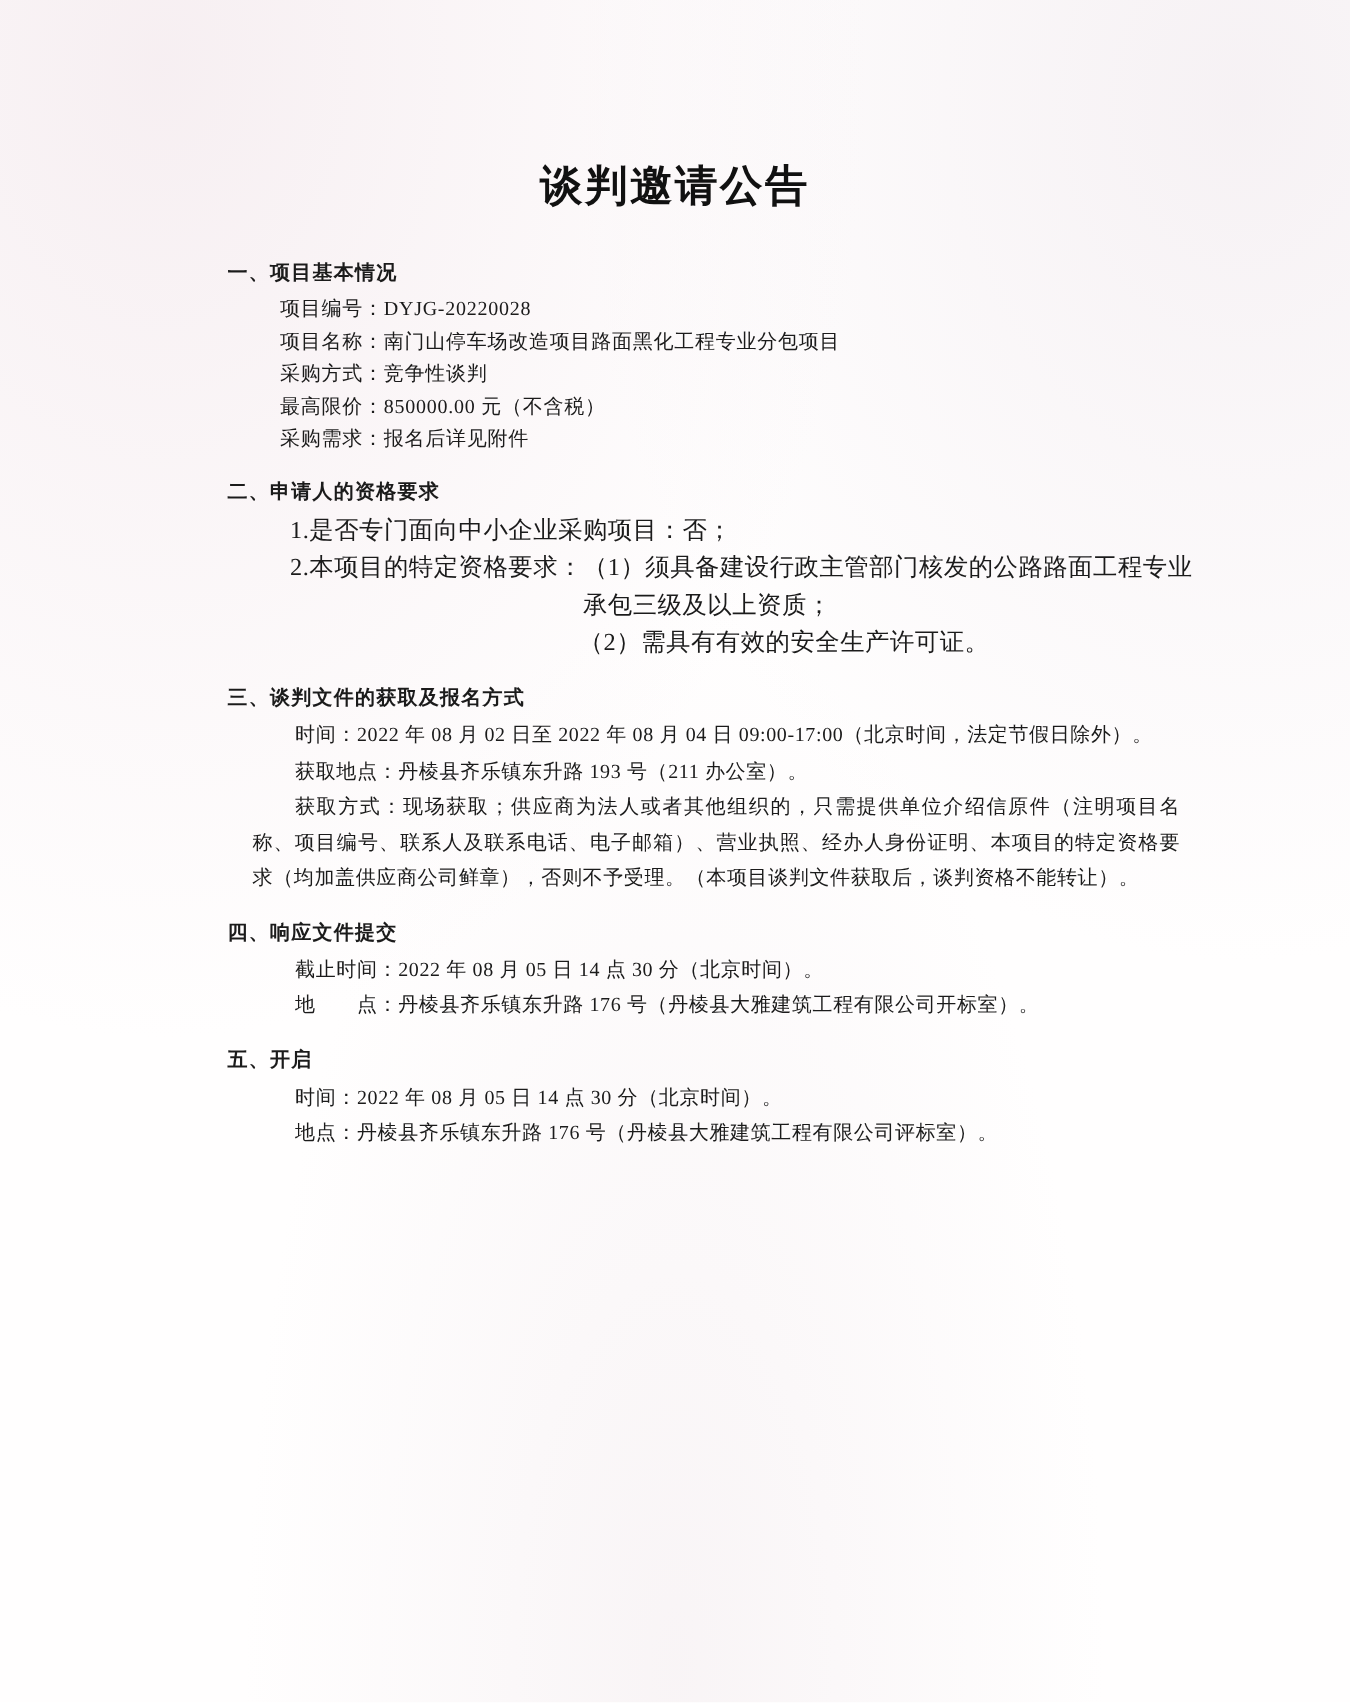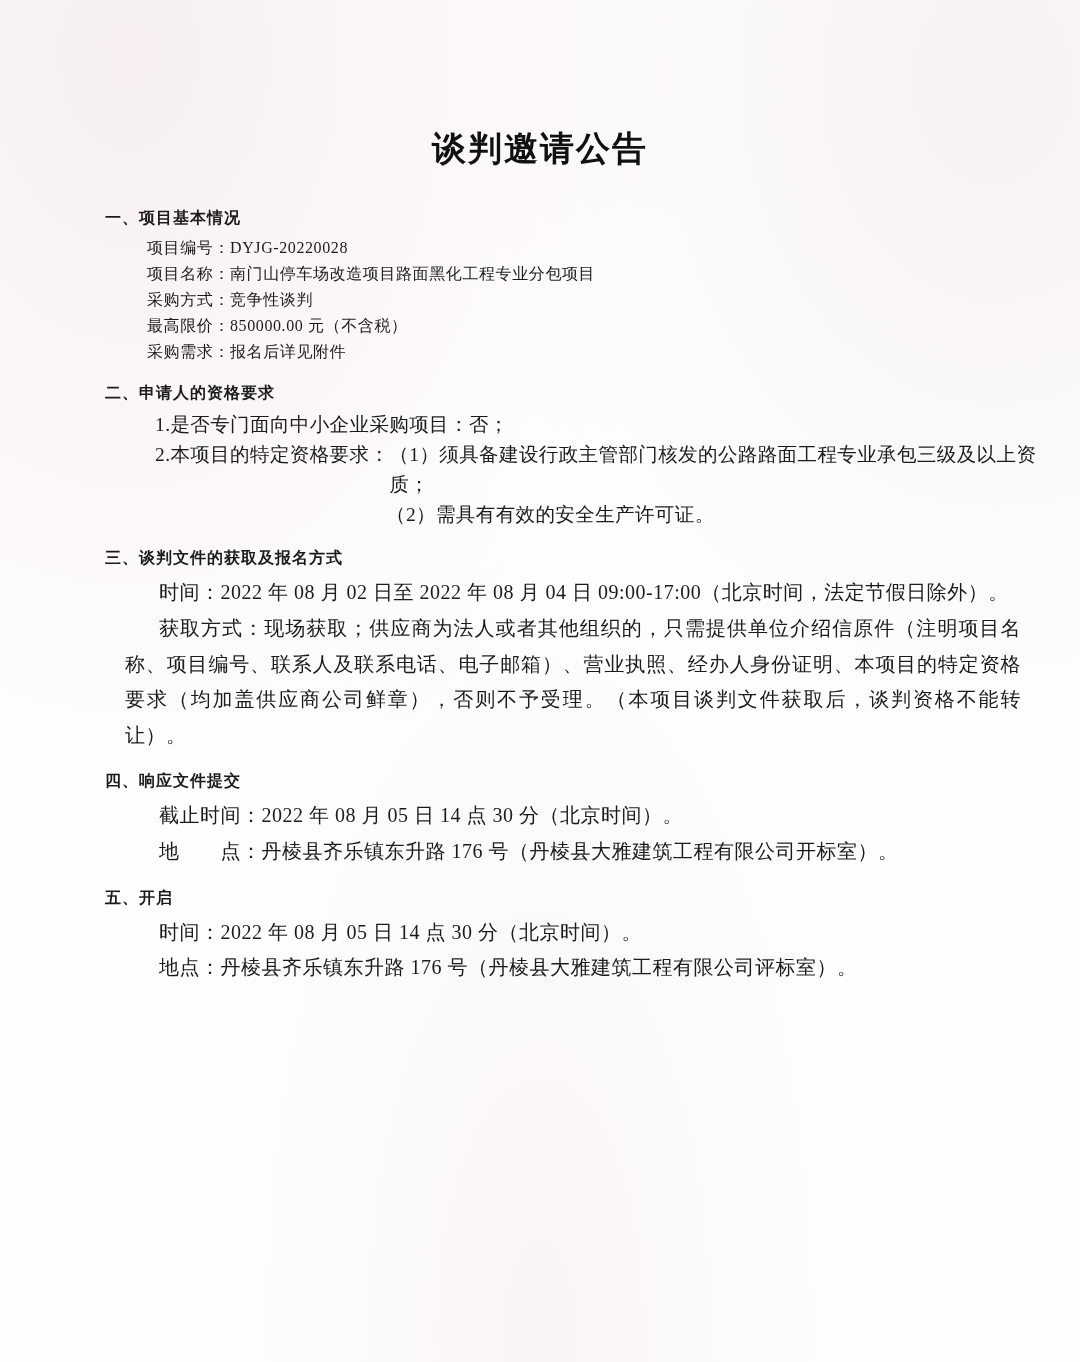--- a/index.html
+++ b/index.html
@@ -21,21 +21,21 @@
     inset: 0;
     background:
       radial-gradient(ellipse at 12% 4%, rgba(246,238,241,0.95) 0%, rgba(255,255,255,0) 42%),
       radial-gradient(ellipse at 92% 6%, rgba(245,240,243,0.9) 0%, rgba(255,255,255,0) 38%),
       radial-gradient(ellipse at 50% 98%, rgba(247,242,244,0.8) 0%, rgba(255,255,255,0) 45%),
       #fffefe;
   }
   .sheet {
     position: absolute;
     inset: 0;
-    padding: 0 43px;
+    padding: 0 120px;
     box-sizing: border-box;
   }
   .doc-title {
     text-align: center;
     font-size: 34px;
     font-weight: bold;
     letter-spacing: 2px;
     margin-top: 126px;
     margin-bottom: 36px;
     color: #111;
@@ -47,21 +47,21 @@
     margin: 18px 0 6px 62px;
     letter-spacing: 1px;
   }
   .line {
     font-size: 16px;
     line-height: 1.62;
     margin-left: 104px;
     letter-spacing: 0.6px;
   }
   .para {
-    font-size: 20px;
+    font-size: 16px;
     line-height: 1.78;
     margin-left: 82px;
     margin-right: 16px;
     text-align: justify;
     letter-spacing: 0.5px;
   }
   .para .first {
     padding-left: 34px;
   }
   .qual-item {
@@ -104,20 +104,21 @@
   <div class="section-head">二、申请人的资格要求</div>
   <div class="qual-item">1.是否专门面向中小企业采购项目：否；</div>
   <div class="qual-sub">
     <span class="lbl">2.本项目的特定资格要求：</span>
     <span class="bod">（1）须具备建设行政主管部门核发的公路路面工程专业承包三级及以上资质；</span>
   </div>
   <div class="qual-item" style="margin-left:343px;">（2）需具有有效的安全生产许可证。</div>
 
   <div class="section-head">三、谈判文件的获取及报名方式</div>
   <div class="para"><span class="first">时间：2022 年 08 月 02 日至 2022 年 08 月 04 日 09:00-17:00（北京时间，法定节假日除外）。</span></div>
+  <div class="para"><span class="first">获取地点：丹棱县齐乐镇东升路 193 号（211 办公室）。</span></div>
   <div class="para"><span class="first">获取方式：现场获取；供应商为法人或者其他组织的，只需提供单位介绍信原件（注明项目名称、项目编号、联系人及联系电话、电子邮箱）、营业执照、经办人身份证明、本项目的特定资格要求（均加盖供应商公司鲜章），否则不予受理。（本项目谈判文件获取后，谈判资格不能转让）。</span></div>
 
   <div class="section-head">四、响应文件提交</div>
   <div class="para"><span class="first">截止时间：2022 年 08 月 05 日 14 点 30 分（北京时间）。</span></div>
   <div class="para"><span class="first">地　　点：</span><span>丹棱县齐乐镇东升路 176 号（丹棱县大雅建筑工程有限公司开标室）。</span></div>
 
   <div class="section-head">五、开启</div>
   <div class="para"><span class="first">时间：2022 年 08 月 05 日 14 点 30 分（北京时间）。</span></div>
   <div class="para"><span class="first">地点：丹棱县齐乐镇东升路 176 号（丹棱县大雅建筑工程有限公司评标室）。</span></div>
 

